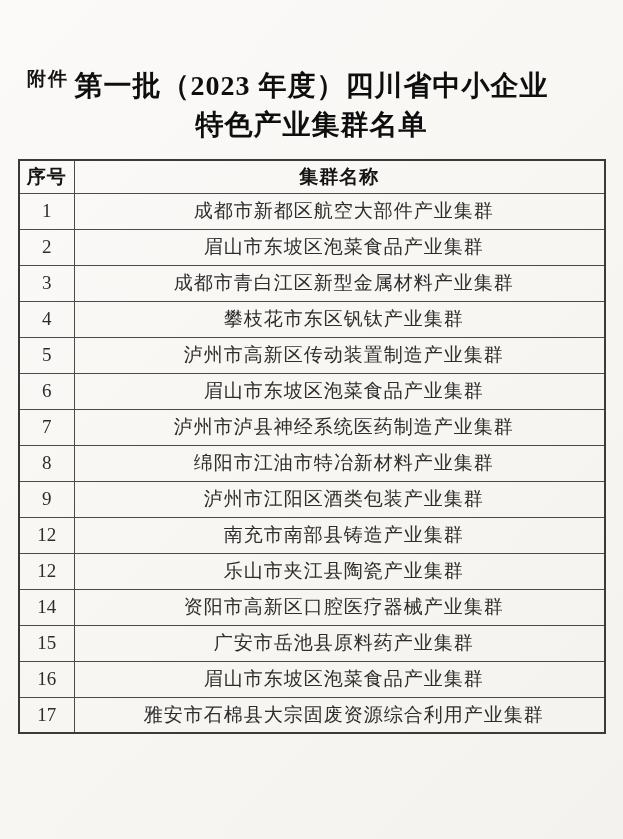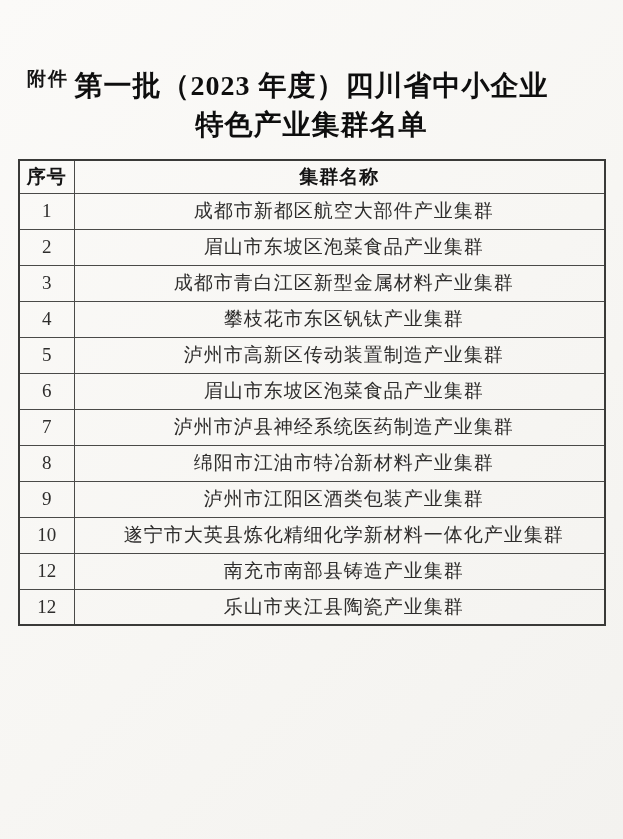--- a/index.html
+++ b/index.html
@@ -152,27 +152,39 @@
         </tr>
         <tr>
           <td class="col-no">8</td>
           <td class="col-name">绵阳市江油市特冶新材料产业集群</td>
         </tr>
         <tr>
           <td class="col-no">9</td>
           <td class="col-name">泸州市江阳区酒类包装产业集群</td>
         </tr>
         <tr>
-          <td class="col-no">10</td>
-          <td class="col-name">遂宁市大英县炼化精细化学新材料一体化产业集群</td>
-        </tr>
-        <tr>
           <td class="col-no">12</td>
           <td class="col-name">南充市南部县铸造产业集群</td>
         </tr>
         <tr>
           <td class="col-no">12</td>
           <td class="col-name">乐山市夹江县陶瓷产业集群</td>
         </tr>
+        <tr>
+          <td class="col-no">14</td>
+          <td class="col-name">资阳市高新区口腔医疗器械产业集群</td>
+        </tr>
+        <tr>
+          <td class="col-no">15</td>
+          <td class="col-name">广安市岳池县原料药产业集群</td>
+        </tr>
+        <tr>
+          <td class="col-no">16</td>
+          <td class="col-name">眉山市东坡区泡菜食品产业集群</td>
+        </tr>
+        <tr>
+          <td class="col-no">17</td>
+          <td class="col-name">雅安市石棉县大宗固废资源综合利用产业集群</td>
+        </tr>
       </tbody>
   </table>
 
 </div>
 
 </body></html>

